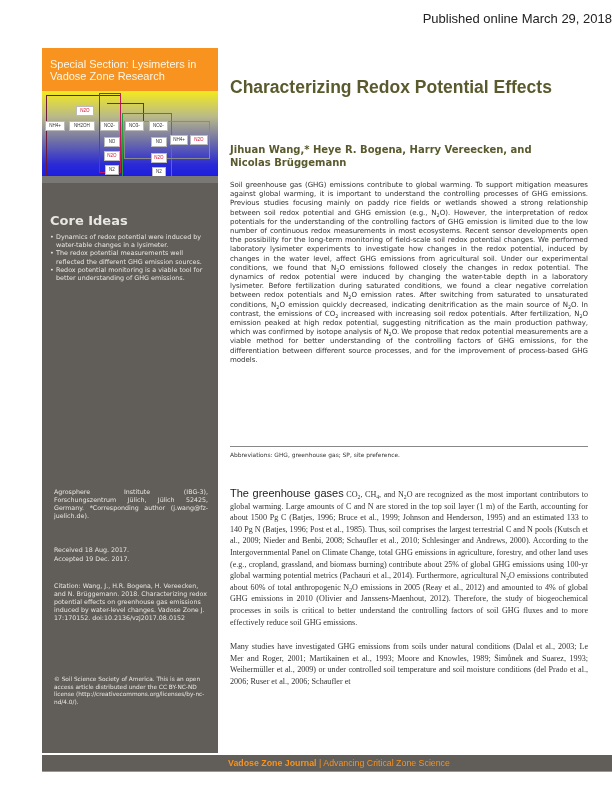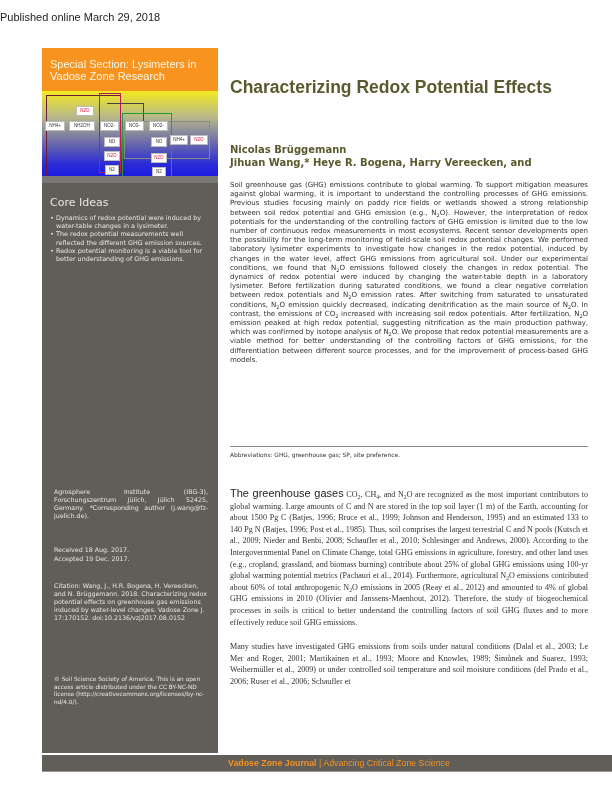--- a/index.html
+++ b/index.html
@@ -1,29 +1,29 @@
 <!DOCTYPE html>
 <html><head>
 <meta charset="utf-8">
 <style>
   html, body { margin:0; padding:0; }
   body { width:612px; height:792px; background:#ffffff; position:relative; overflow:hidden; font-family:"DejaVu Sans", sans-serif; }
-  .pub-date { position:absolute; top:11px; left:0; width:612px; text-align:left; font-family:"Liberation Sans", sans-serif; font-size:11px; color:#222; }
+  .pub-date { position:absolute; top:11px; left:0; width:612px; text-align:right; font-family:"Liberation Sans", sans-serif; font-size:13px; color:#222; }
 
   .sidebar { position:absolute; left:42px; top:48px; width:176px; height:705px; background:#615d58; }
   .section-banner { position:absolute; left:0; top:0; width:176px; height:43px; background:#f7931e; }
   .section-banner .txt { position:absolute; left:8px; top:10px; font-family:"Liberation Sans", sans-serif; font-size:11px; line-height:12px; color:#fff6e6; }
   .diagram { position:absolute; left:0; top:43px; width:176px; height:92px; background:linear-gradient(#f3ea1e 0%, #b9b98a 28%, #6e6ea8 55%, #2a2ad6 80%, #1515e8 100%); overflow:hidden; }
   .diagram .bottom-bar { position:absolute; left:0; bottom:0; width:176px; height:7px; background:#7a7874; }
   .box { position:absolute; background:#fff; border:1px solid #bbb; font-family:"Liberation Sans", sans-serif; font-size:4.5px; color:#333; text-align:center; line-height:8px; height:8px; }
   .box.red { color:#d01030; }
   .frame { position:absolute; border:1px solid; }
 
   .core { position:absolute; left:8px; top:148px; width:162px; color:#e8e6e2; }
-  .core h3 { margin:0 0 5px 0; font-family:"DejaVu Sans", sans-serif; font-size:11px; font-weight:normal; }
+  .core h3 { margin:17px 0 5px 0; font-family:"DejaVu Sans", sans-serif; font-size:13px; font-weight:bold; }
   .core ul { margin:0; padding:0; list-style:none; }
   .core li { position:relative; padding-left:6px; font-size:6.4px; line-height:8.2px; margin-bottom:0; }
   .core li:before { content:"•"; position:absolute; left:0; top:0; }
 
   .affil { position:absolute; left:12px; top:440px; width:154px; font-size:6.3px; line-height:8px; color:#e8e6e2; text-align:justify; }
   .dates { position:absolute; left:12px; top:498px; width:154px; font-size:6.3px; line-height:8.6px; color:#e8e6e2; }
   .citation { position:absolute; left:12px; top:534px; width:154px; font-size:6.3px; line-height:8px; color:#e8e6e2; }
   .copyright { position:absolute; left:12px; top:628px; width:154px; font-size:5.8px; line-height:7.6px; color:#e8e6e2; }
 
   .title { position:absolute; left:230px; top:78px; width:350px; font-family:"Liberation Sans", sans-serif; font-size:17.5px; line-height:19px; color:#5a5a2e; }
@@ -94,22 +94,22 @@
   </div>
   <div class="citation">Citation: Wang, J., H.R. Bogena, H. Vereecken, and N. Brüggemann. 2018. Characterizing redox potential effects on greenhouse gas emissions induced by water-level changes. Vadose Zone J. 17:170152. doi:10.2136/vzj2017.08.0152</div>
   <div class="copyright">© Soil Science Society of America. This is an open access article distributed under the CC BY-NC-ND license (http://creativecommons.org/licenses/by-nc-nd/4.0/).</div>
 </aside>
 
 <h1 class="title" style="margin:0;font-weight:bold;">
   <div>Characterizing Redox Potential Effects</div>
 </h1>
 
 <div class="authors">
+  <div>Jihuan Wang,* Heye R. Bogena, Harry Vereecken, and</div>
   <div>Nicolas Brüggemann</div>
-  <div>Jihuan Wang,* Heye R. Bogena, Harry Vereecken, and</div>
 </div>
 
 <div class="abstract"><span>Soil greenhouse gas (GHG) emissions contribute to global warming. To support mitigation measures against global warming, it is important to understand the controlling processes of GHG emissions. Previous studies focusing mainly on paddy rice fields or wetlands showed a strong relationship between soil redox potential and GHG emission (e.g., N</span><sub>2</sub><span>O). However, the interpretation of redox potentials for the understanding of the controlling factors of GHG emission is limited due to the low number of continuous redox measurements in most ecosystems. Recent sensor developments open the possibility for the long-term monitoring of field-scale soil redox potential changes. We performed laboratory lysimeter experiments to investigate how changes in the redox potential, induced by changes in the water level, affect GHG emissions from agricultural soil. Under our experimental conditions, we found that N</span><sub>2</sub><span>O emissions followed closely the changes in redox potential. The dynamics of redox potential were induced by changing the water-table depth in a laboratory lysimeter. Before fertilization during saturated conditions, we found a clear negative correlation between redox potentials and N</span><sub>2</sub><span>O emission rates. After switching from saturated to unsaturated conditions, N</span><sub>2</sub><span>O emission quickly decreased, indicating denitrification as the main source of N</span><sub>2</sub><span>O. In contrast, the emissions of CO</span><sub>2</sub><span> increased with increasing soil redox potentials. After fertilization, N</span><sub>2</sub><span>O emission peaked at high redox potential, suggesting nitrification as the main production pathway, which was confirmed by isotope analysis of N</span><sub>2</sub><span>O. We propose that redox potential measurements are a viable method for better understanding of the controlling factors of GHG emissions, for the differentiation between different source processes, and for the improvement of process-based GHG models.</span></div>
 
 <div class="rule"></div>
 <div class="abbrev">Abbreviations: GHG, greenhouse gas; SP, site preference.</div>
 
 <div class="body-text">
   <p><span class="lead">The greenhouse gases</span><span> CO</span><sub>2</sub><span>, CH</span><sub>4</sub><span>, and N</span><sub>2</sub><span>O are recognized as the most important contributors to global warming. Large amounts of C and N are stored in the top soil layer (1 m) of the Earth, accounting for about 1500 Pg C (Batjes, 1996; Bruce et al., 1999; Johnson and Henderson, 1995) and an estimated 133 to 140 Pg N (Batjes, 1996; Post et al., 1985). Thus, soil comprises the largest terrestrial C and N pools (Kutsch et al., 2009; Nieder and Benbi, 2008; Schaufler et al., 2010; Schlesinger and Andrews, 2000). According to the Intergovernmental Panel on Climate Change, total GHG emissions in agriculture, forestry, and other land uses (e.g., cropland, grassland, and biomass burning) contribute about 25% of global GHG emissions using 100-yr global warming potential metrics (Pachauri et al., 2014). Furthermore, agricultural N</span><sub>2</sub><span>O emissions contributed about 60% of total anthropogenic N</span><sub>2</sub><span>O emissions in 2005 (Reay et al., 2012) and amounted to 4% of global GHG emissions in 2010 (Olivier and Janssens-Maenhout, 2012). Therefore, the study of biogeochemical processes in soils is critical to better understand the controlling factors of soil GHG fluxes and to more effectively reduce soil GHG emissions.</span></p>
   <p class="second">Many studies have investigated GHG emissions from soils under natural conditions (Dalal et al., 2003; Le Mer and Roger, 2001; Martikainen et al., 1993; Moore and Knowles, 1989; Šimůnek and Suarez, 1993; Weihermüller et al., 2009) or under controlled soil temperature and soil moisture conditions (del Prado et al., 2006; Ruser et al., 2006; Schaufler et</p>

